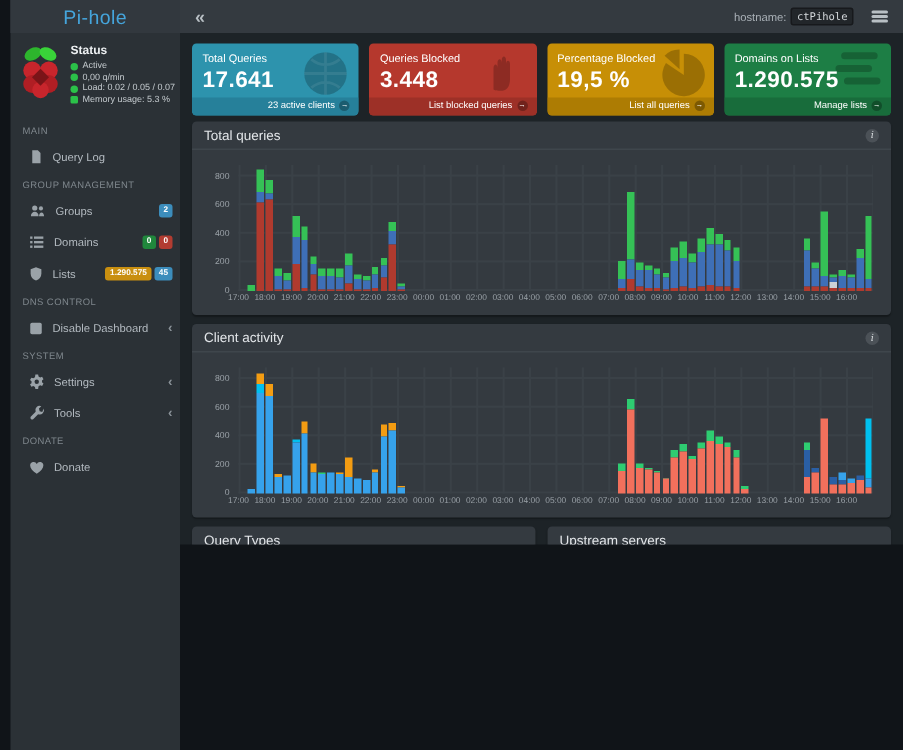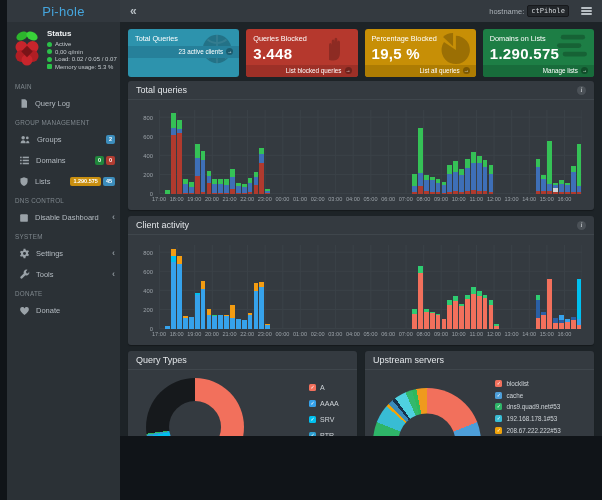--- a/index.html
+++ b/index.html
@@ -32,21 +32,21 @@
   .menu-section { font-size:6.3px; color:#7f878d; padding:5px 8px 3px; letter-spacing:.3px; }
   .menu-item { display:flex; align-items:center; gap:6px; height:21px; padding:0 5px 0 9px; border-left:3px solid transparent; color:#b3bac0; font-size:7.5px; cursor:pointer; }
   .menu-item svg { flex:0 0 auto; fill:#9aa2a8; }
   .menu-item.active { background:#23282c; border-left-color:#3c9cd7; color:#ffffff; }
   .menu-item.active svg { fill:#e8ebee; }
   .badges { margin-left:auto; display:flex; gap:2px; }
   .badge { font-size:5.5px; font-weight:bold; color:#fff; border-radius:2px; padding:1px 3px; line-height:1.2; }
   .chev { margin-left:auto; color:#8a9298; font-size:9px; font-weight:bold; line-height:1; }
 
   
-  .main { position:absolute; left:120px; top:22px; right:0; height:414px; background:#1d2327; overflow:hidden; }
+  .main { position:absolute; left:120px; top:22px; right:0; height:341px; background:#1d2327; overflow:hidden; }
 
   .cards-row { display:flex; gap:7px; padding:7px 8px 4px; }
   .card { flex:1; border-radius:3px; position:relative; overflow:hidden; color:#fff; }
   .card-body { padding:5px 7px 3px; position:relative; z-index:1; }
   .card-title { font-size:7.3px; }
   .card-value { font-size:15px; font-weight:bold; margin-top:2px; letter-spacing:.3px; }
   .card-ghost { position:absolute; right:5px; top:3px; z-index:0; }
   .card-footer { position:relative; z-index:1; font-size:6.3px; text-align:right; padding:2px 6px 3px; display:flex; justify-content:flex-end; align-items:center; gap:3px; cursor:pointer; }
   .circ-arrow { width:7px; height:7px; border-radius:50%; background:rgba(0,0,0,.28); color:#fff; font-size:5px; line-height:7px; text-align:center; display:inline-block; }
 
@@ -242,20 +242,21 @@
 <div class="main">
 
   <div class="cards-row" id="cards-row">
       <div class="card" style="background: rgb(45, 147, 173);">
         <div class="card-ghost"><svg width="34" height="34" viewBox="0 0 36 36">
             <circle cx="18" cy="18" r="15" fill="rgba(0,0,0,.22)"></circle>
             <path d="M18 3v30M3 18h30M8 8c6 5 14 5 20 0M8 28c6-5 14-5 20 0" stroke="rgba(255,255,255,.08)" stroke-width="2" fill="none"></path>
           </svg></div>
         <div class="card-body">
           <div class="card-title">Total Queries</div>
+          <div class="card-value">17.641</div>
         </div>
         <div class="card-footer" style="background: rgb(38, 128, 154);">
           <span>23 active clients</span>
           <span class="circ-arrow">→</span>
         </div>
       </div>
       <div class="card" style="background: rgb(181, 56, 45);">
         <div class="card-ghost"><svg width="32" height="34" viewBox="0 0 36 36">
             <path fill="rgba(0,0,0,.22)" d="M9 30V14c0-3.6 3-3.6 3 0v-4c0-3.6 3.2-3.6 3.2 0V8c0-3.6 3.2-3.6 3.2 0v3c0-3.4 3-3.4 3 0v11c0 6-2.6 9-7.2 9-3.6 0-5.2-1-5.2-1z"></path>
           </svg></div>

